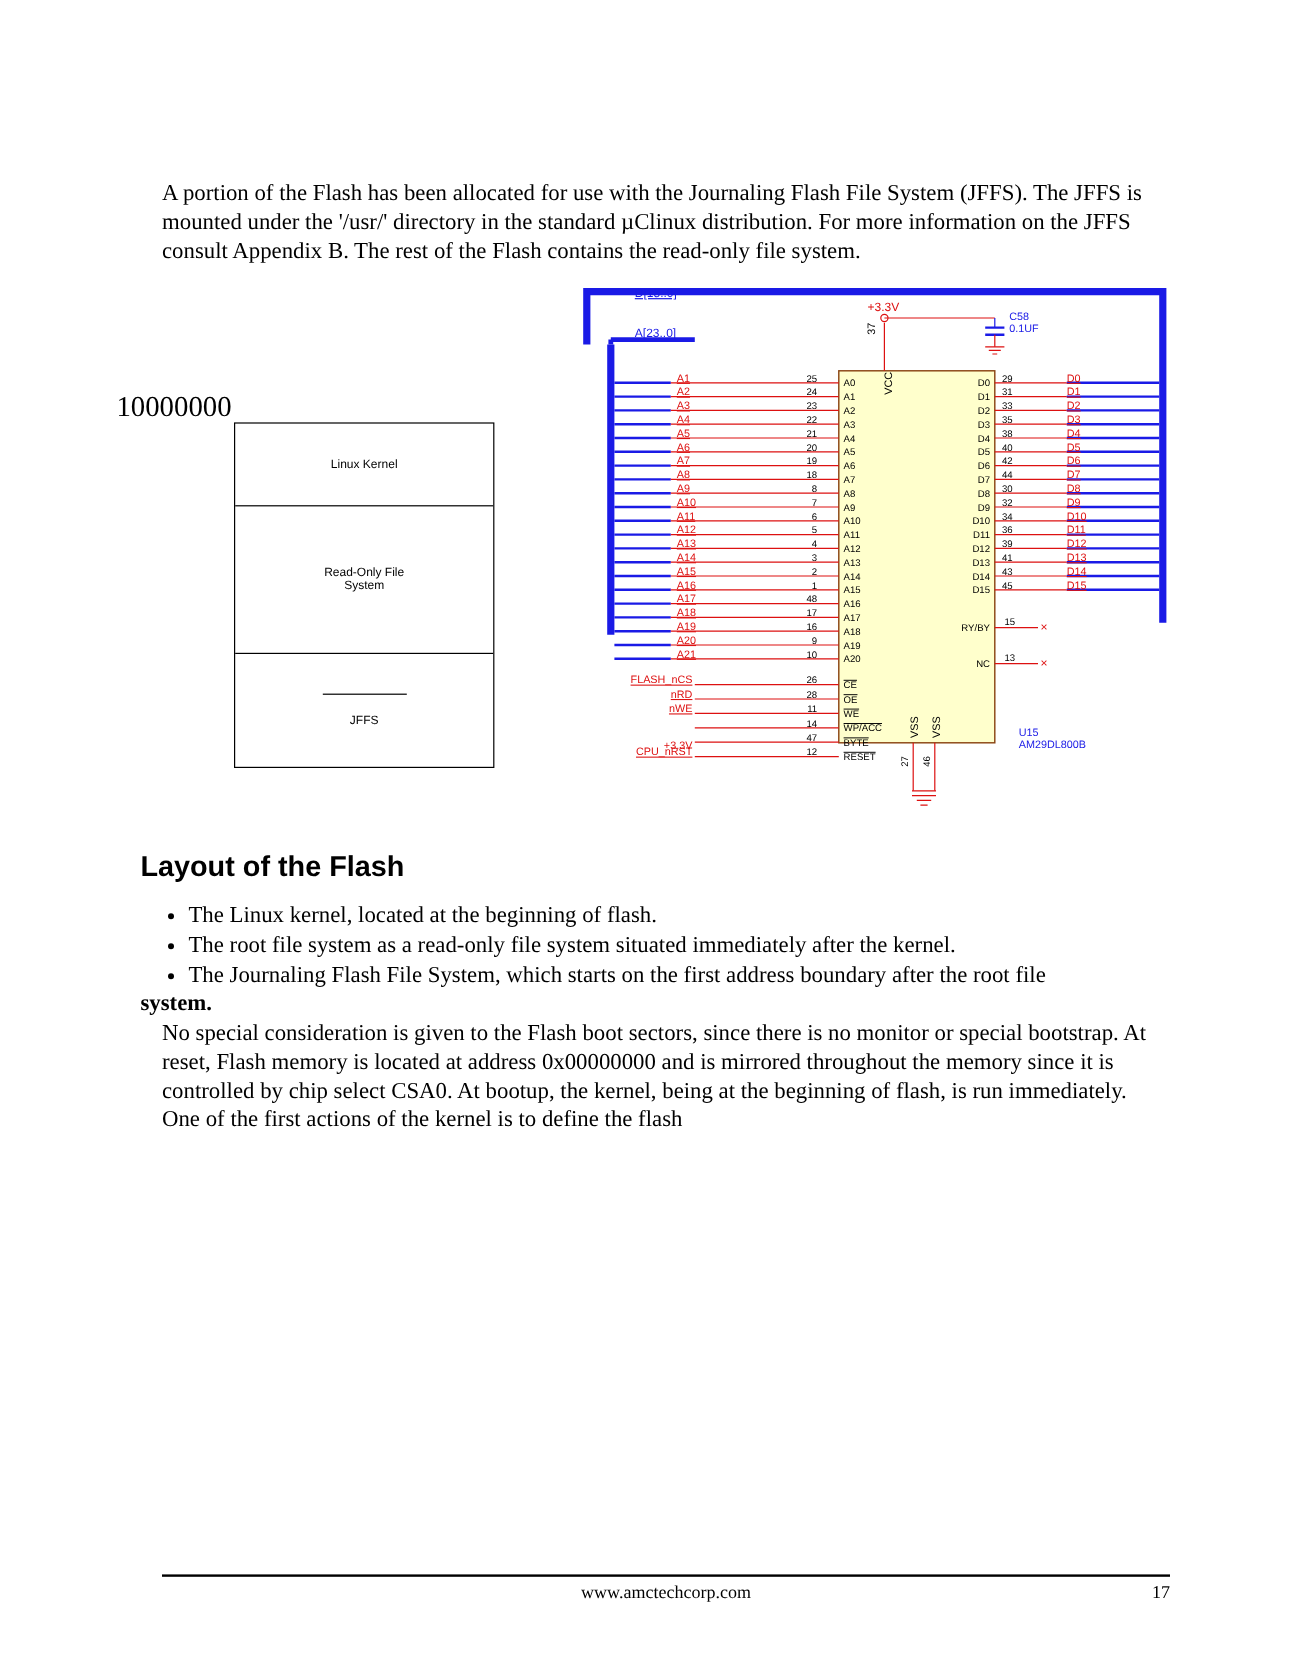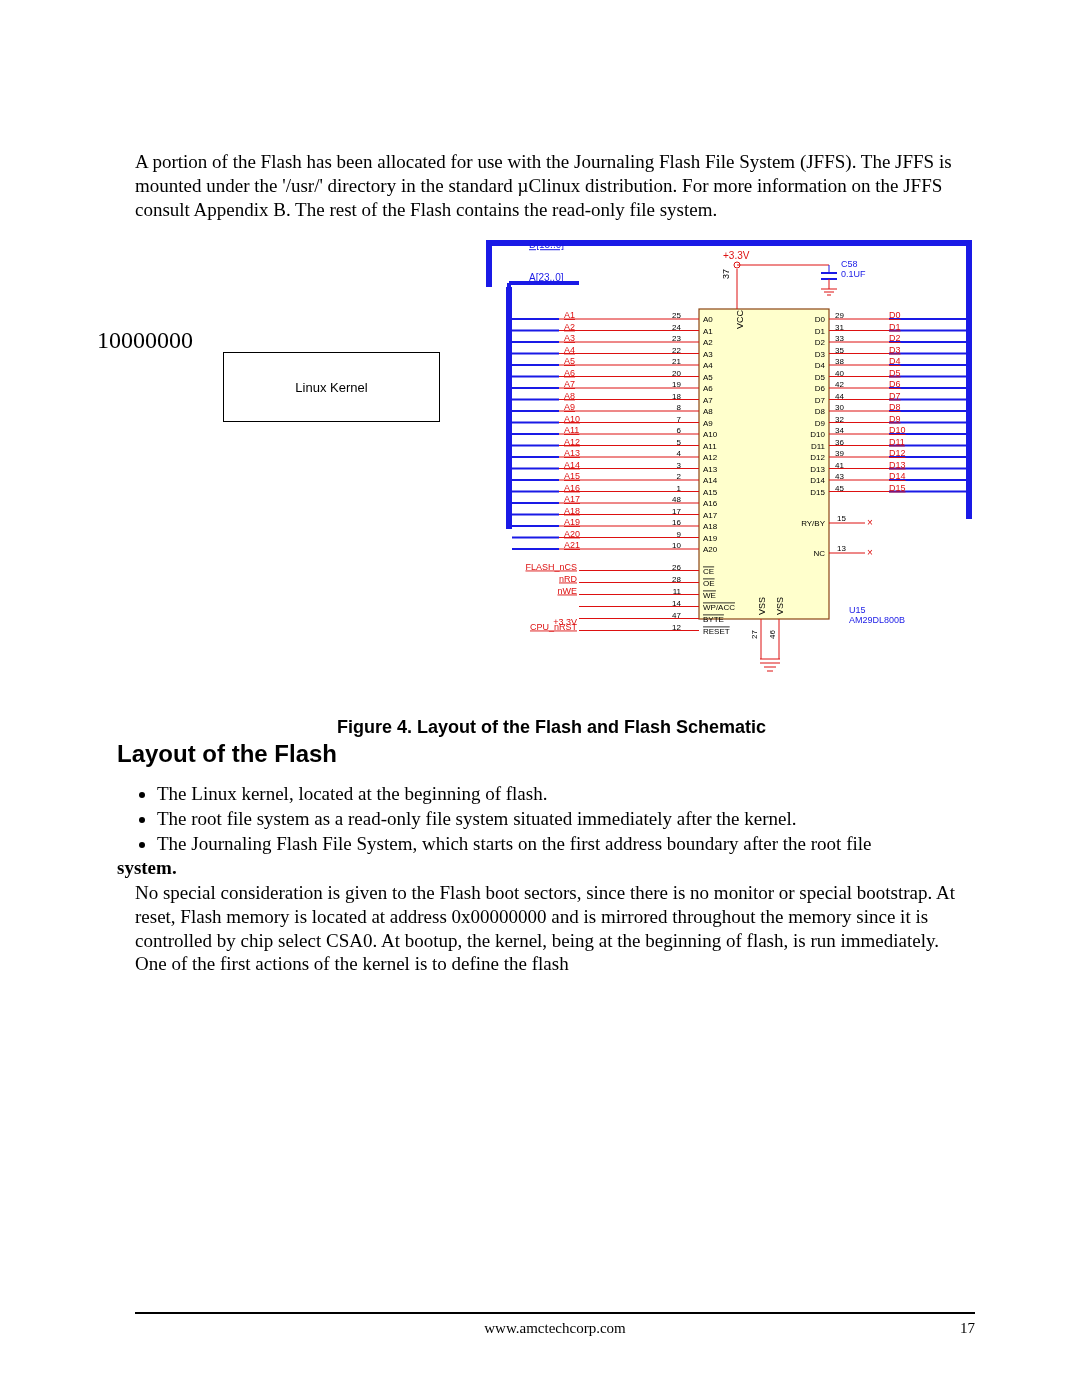--- a/index.html
+++ b/index.html
@@ -33,23 +33,23 @@
     margin-top: 88px;
   }
   .addr {
     font-size: 24px;
     margin-left: -38px;
     margin-bottom: -2px;
   }
   .flashbox {
     border: 1px solid #000;
     width: 215px;
-    margin-left: 88px;
+    margin-left: 60px;
     font-family: Arial, Helvetica, sans-serif;
-    font-size: 13px;
+    font-size: 10px;
     text-align: center;
   }
   .flashbox .cell {
     border-bottom: 1px solid #000;
     display: flex;
     align-items: center;
     justify-content: center;
     padding: 4px;
   }
   .flashbox .cell:last-child { border-bottom: none; }
@@ -115,20 +115,27 @@
 
   <p class="body">A portion of the Flash has been allocated for use with the Journaling Flash File System (JFFS).  The JFFS is mounted under the '/usr/' directory in the standard µClinux distribution.  For more information on the JFFS consult Appendix B.  The rest of the Flash contains the read-only file system.</p>
 
   <div class="figrow">
 
     <div class="layout-col">
       <div class="addr">10000000</div>
       <div class="flashbox">
         <div class="cell ck">
           <span>Linux Kernel</span>
+        </div>
+        <div class="cell cr">
+          <span style="white-space:pre-line;">Read-Only File
+System</span>
+        </div>
+        <div class="cell cj">
+          <div class="inner"><span>JFFS</span></div>
         </div>
       </div>
     </div>
 
     <div class="schem-col">
       <svg id="schem-svg" width="520" height="460" viewBox="0 0 520 460" font-family="Arial, Helvetica" font-size="10">
 
       <rect x="230" y="70" width="130" height="310" fill="#ffffcc" stroke="#8b4513" stroke-width="1.2"></rect>
           <text x="274" y="90" fill="#000" font-size="9" transform="rotate(-90 274 90)">VCC</text>
           <text x="296" y="376" fill="#000" font-size="9" transform="rotate(-90 296 376)">VSS</text>
@@ -377,21 +384,20 @@
           <line x1="291" y1="424" x2="311" y2="424" stroke="#d11"></line>
           <line x1="295" y1="428" x2="307" y2="428" stroke="#d11"></line>
           <line x1="298" y1="432" x2="304" y2="432" stroke="#d11"></line>
           <text x="380" y="374" font-size="9" fill="#1a1ae6">U15</text>
           <text x="380" y="384" font-size="9" fill="#1a1ae6">AM29DL800B</text>
         </svg>
     </div>
 
   </div>
 
-  <div class="caption">Figure 4. Layout of the Flash and Flash Schematic</div>
   <div class="subhead">Layout of the Flash</div>
 
   <ul class="flist">
     <li>The Linux kernel, located at the beginning of flash.</li>
     <li>The root file system as a read-only file system situated immediately after the kernel.</li>
     <li>The Journaling Flash File System, which starts on the first address boundary after the root file</li>
   </ul>
   <div class="wrapline">system.</div>
 
   <p class="body para2">No special consideration is given to the Flash boot sectors, since there is no monitor or special bootstrap.  At reset, Flash memory is located at address 0x00000000 and is mirrored throughout the memory since it is controlled by chip select CSA0.  At bootup, the kernel, being at the beginning of flash, is run immediately.  One of the first actions of the kernel is to define the flash</p>

